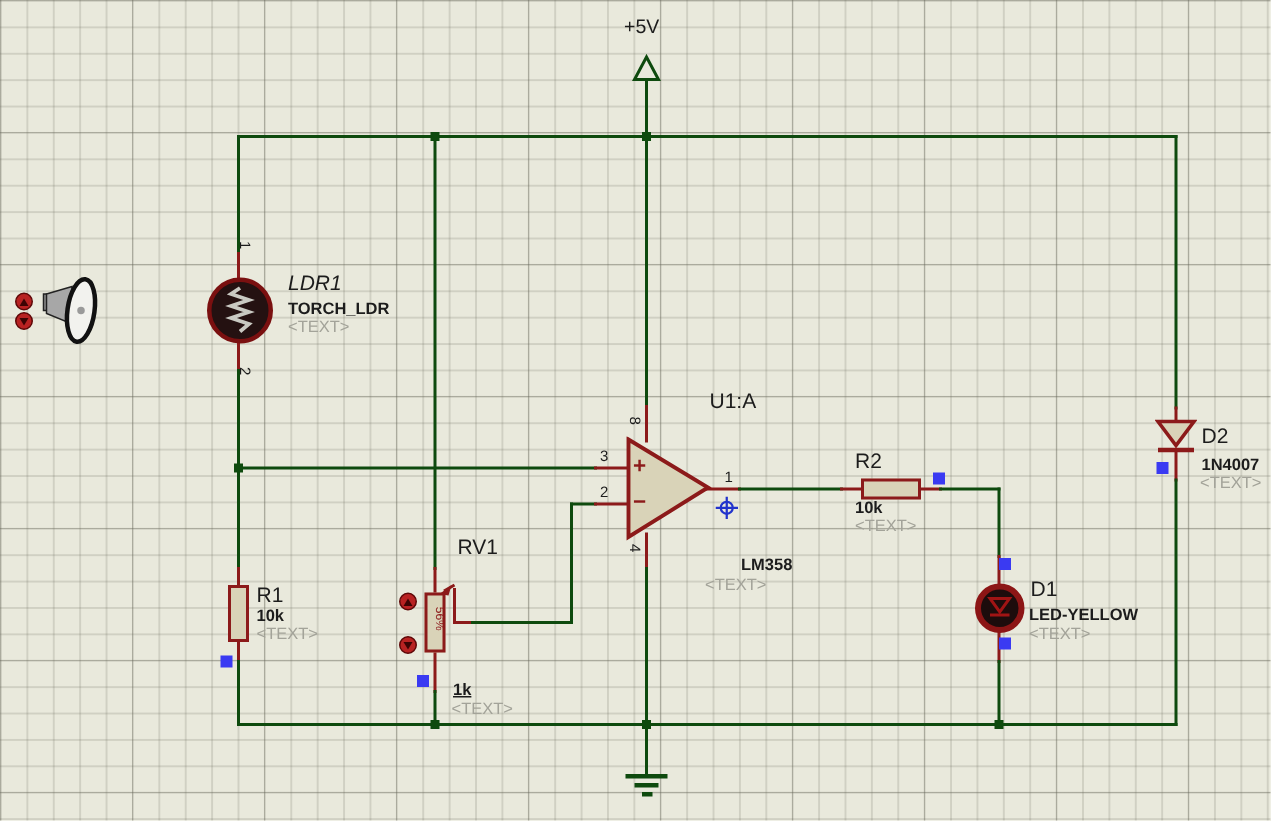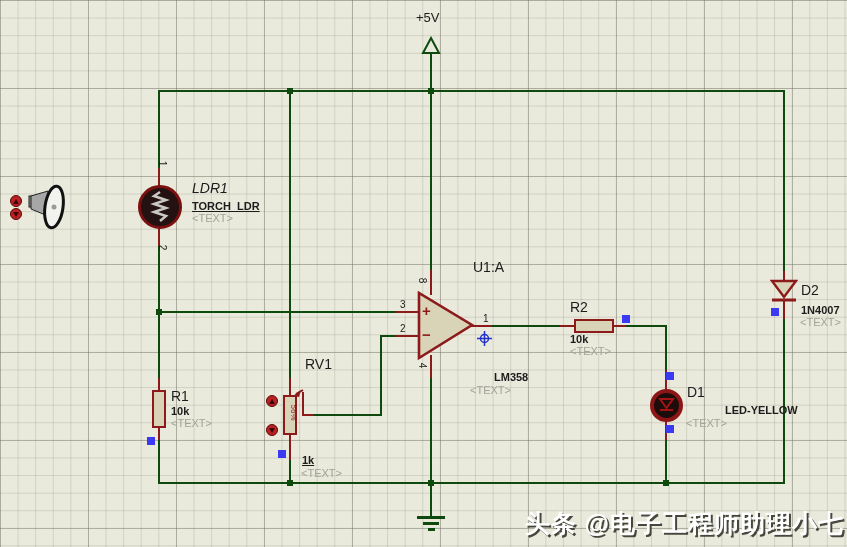--- a/index.html
+++ b/index.html
@@ -135,21 +135,21 @@
 
   <div class="abs" style="left:138px;top:185px;width:44px;height:44px;border-radius:50%;
        background:#241111;border:3px solid #7a1010;box-sizing:border-box;">
     <svg width="38" height="38" style="position:absolute;left:0;top:0;">
       <polyline points="19,4 13,8 25,12 13,16 25,20 13,24 25,28 19,33" fill="none" stroke="#c9c9c2" stroke-width="2.5"></polyline>
     </svg>
   </div>
   <div class="lbl pinnum rot" style="left:160px;top:158px;">1</div>
   <div class="lbl pinnum rot" style="left:160px;top:242px;">2</div>
   <div class="lbl ref" style="left:192px;top:180px;font-style:italic;">LDR1</div>
-  <div class="lbl val" style="left:192px;top:200px;text-decoration:underline;">TORCH_LDR</div>
+  <div class="lbl val" style="left:192px;top:200px;">TORCH_LDR</div>
   <div class="lbl ph" style="left:192px;top:212px;">&lt;TEXT&gt;</div>
 
   <div class="res" style="left:152px;top:390px;width:14px;height:38px;"></div>
   <div class="lbl ref" style="left:171px;top:388px;">R1</div>
   <div class="lbl val" style="left:171px;top:405px;">10k</div>
   <div class="lbl ph" style="left:171px;top:417px;">&lt;TEXT&gt;</div>
   <div class="handle" style="left:147px;top:437px;"></div>
 
   <div class="res" style="left:283px;top:395px;width:14px;height:40px;"></div>
   <div class="pot-pct" style="left:285px;top:408px;">56%</div>
@@ -194,29 +194,28 @@
   <div class="handle" style="left:622px;top:315px;"></div>
 
   <div class="abs" style="left:650px;top:389px;width:33px;height:33px;border-radius:50%;
        background:#1d0c0c;border:4px solid #8c1515;box-sizing:border-box;">
     <svg width="25" height="25" style="position:absolute;left:0;top:0;">
       <polygon points="6,6 19,6 12.5,15" fill="none" stroke="#a01414" stroke-width="2"></polygon>
       <line x1="6" y1="17" x2="19" y2="17" stroke="#a01414" stroke-width="2"></line>
     </svg>
   </div>
   <div class="lbl ref" style="left:687px;top:384px;">D1</div>
-  <div class="lbl val" style="left:686px;top:404px;padding-left:39px;">LED-YELLOW</div>
+  <div class="lbl val" style="left:686px;top:404px;">LED-YELLOW</div>
   <div class="lbl ph" style="left:686px;top:417px;">&lt;TEXT&gt;</div>
   <div class="handle" style="left:666px;top:372px;"></div>
   <div class="handle" style="left:666px;top:425px;"></div>
 
   <svg class="abs" style="left:770px;top:279px;" width="28" height="26">
     <polygon points="2,2 26,2 14,18" fill="#d9d3b8" stroke="#8c1a1a" stroke-width="2.4"></polygon>
     <line x1="2" y1="21" x2="26" y2="21" stroke="#8c1a1a" stroke-width="3"></line>
   </svg>
   <div class="lbl ref" style="left:801px;top:282px;">D2</div>
   <div class="lbl val" style="left:801px;top:304px;">1N4007</div>
   <div class="lbl ph" style="left:800px;top:316px;">&lt;TEXT&gt;</div>
   <div class="handle" style="left:771px;top:308px;"></div>
 
-  <div class="watermark">头条 @电子工程师助理小七</div>
 
 </div>
 
 </body></html>

